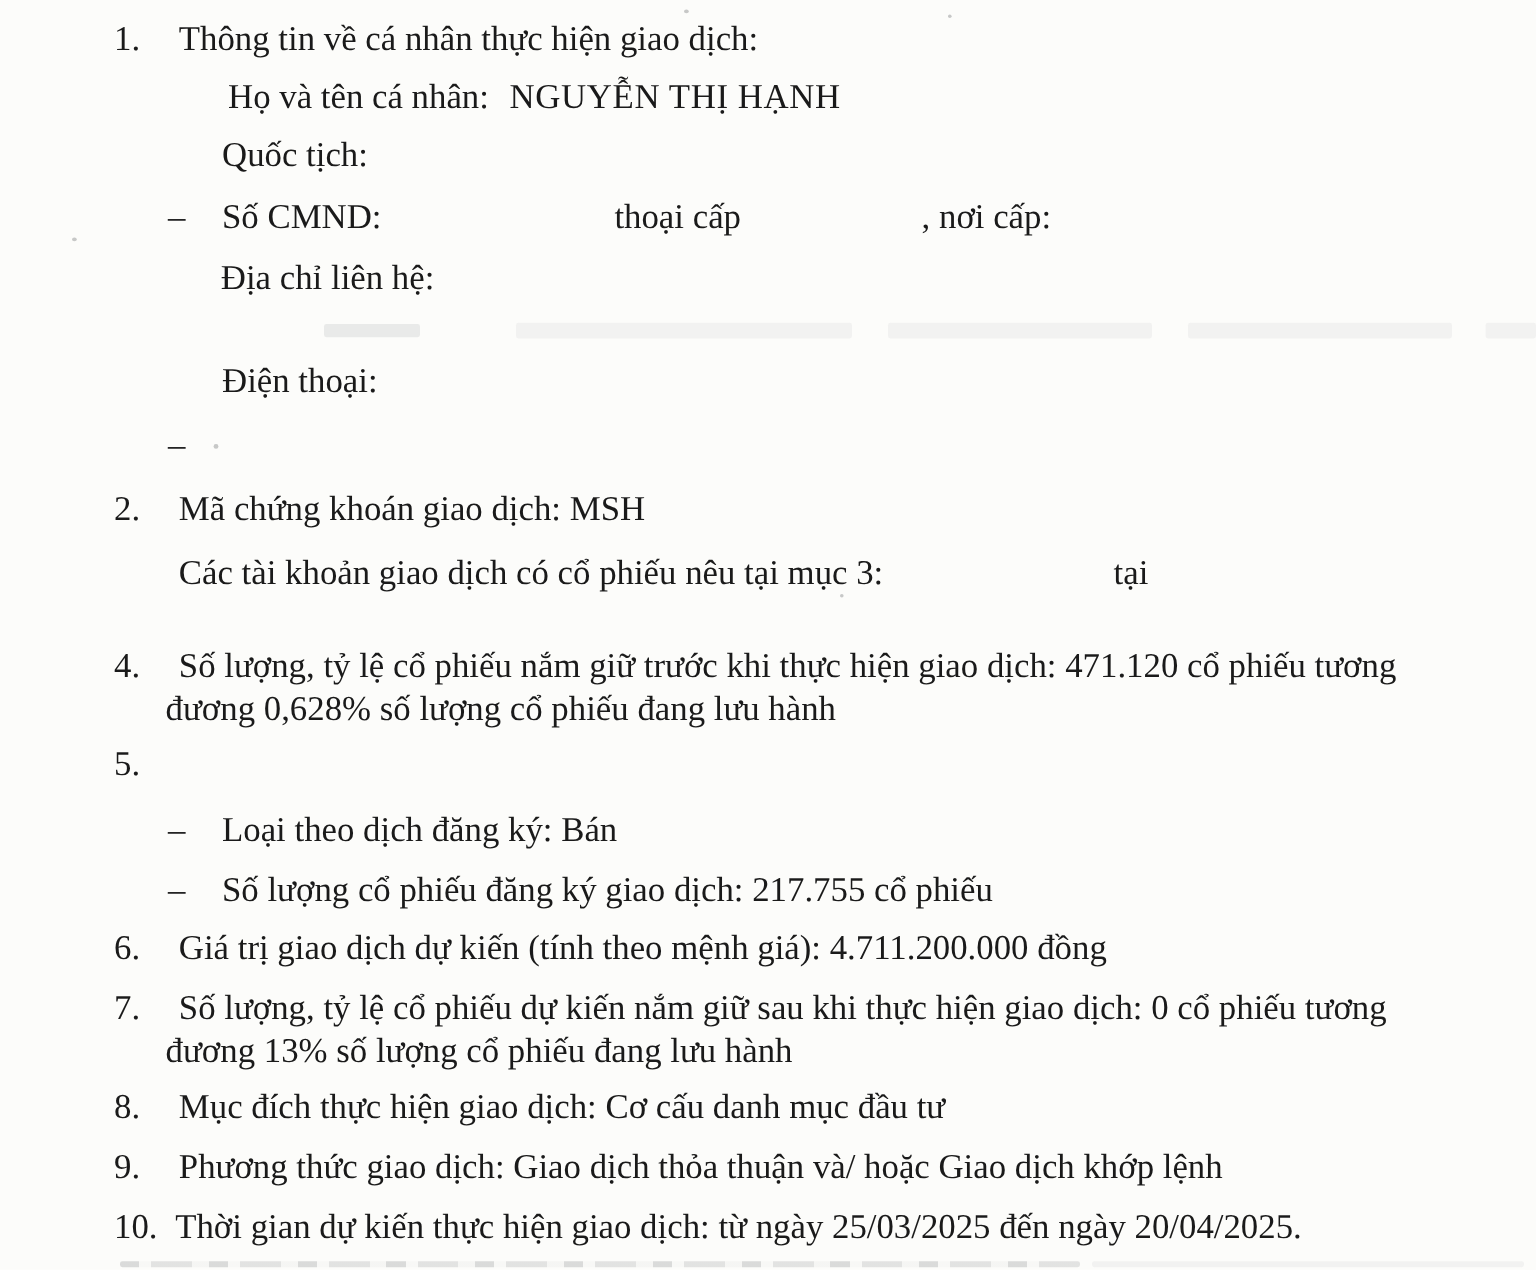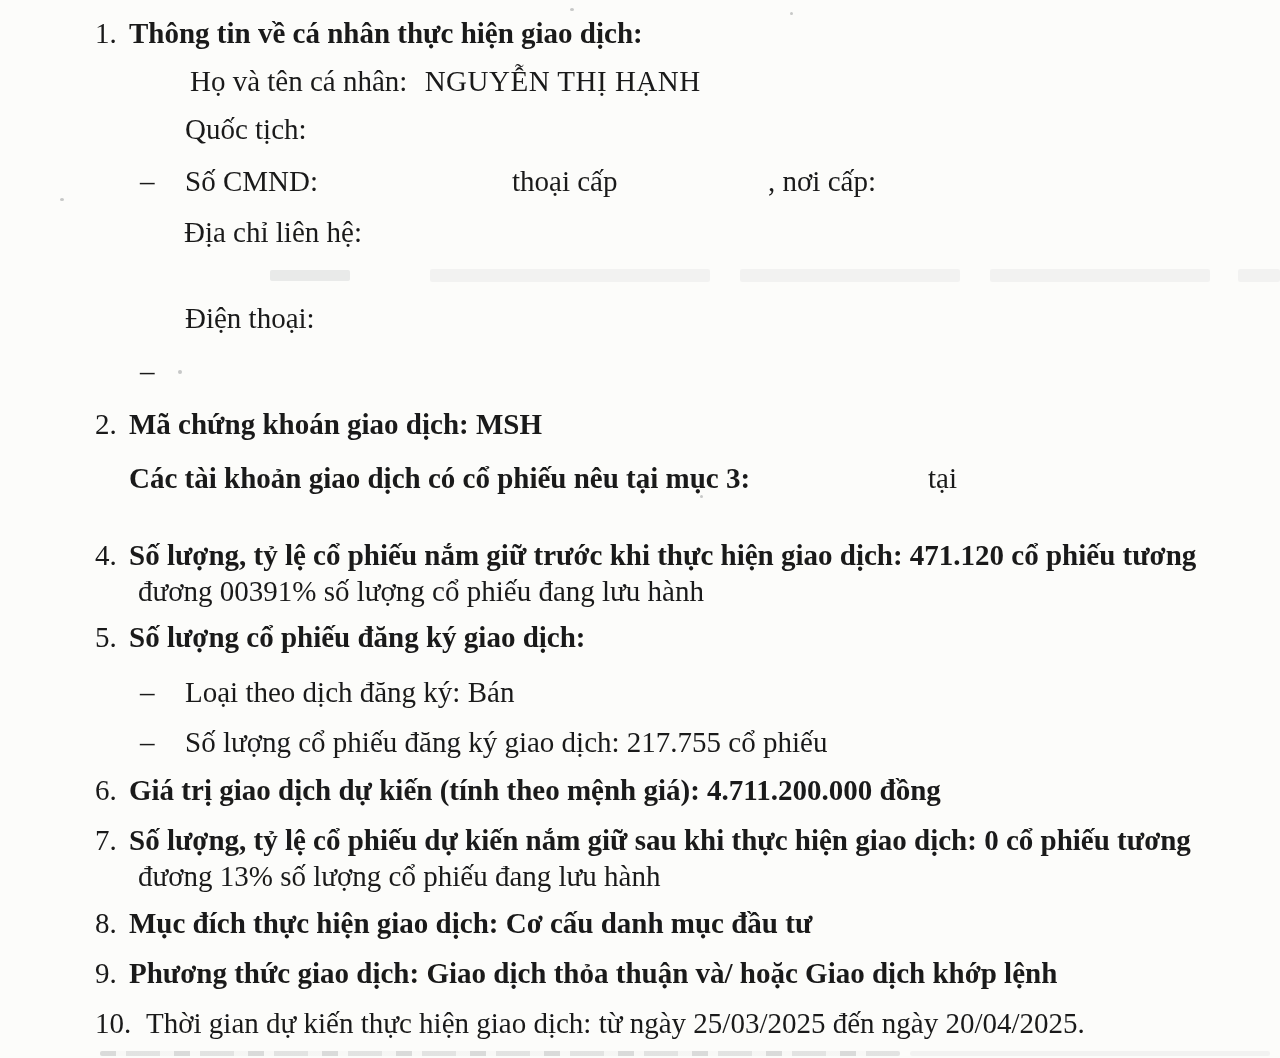--- a/index.html
+++ b/index.html
@@ -9,21 +9,21 @@
     font-family:"Liberation Serif", "DejaVu Serif", serif;
   }
   .paper{
     position:relative;width:1280px;height:1058px;overflow:hidden;
     background:#fcfcfa;color:#1a1a1a;
     font-size:29px;line-height:38px;
   }
   .line{position:absolute;left:0;width:1280px;height:40px;white-space:nowrap;}
   .line span{position:absolute;top:0;}
   .at-num{left:95px;}
-  .at-text{left:129px;font-weight:bold;}
+  .at-text{left:149px;}
   .at-dash{left:140px;}
   .at-sub{left:185px;}
   .name-value{letter-spacing:0.5px;}
   .smudge{position:absolute;border-radius:2px;background:rgba(70,80,85,0.055);}
   .smudge.darker{background:rgba(70,80,85,0.10);}
   .cutline{
     position:absolute;height:5px;border-radius:2px;
     background:repeating-linear-gradient(90deg,
       rgba(40,45,50,0.16) 0 16px, rgba(40,45,50,0.02) 16px 26px,
       rgba(40,45,50,0.12) 26px 60px, rgba(40,45,50,0.03) 60px 74px);
@@ -84,26 +84,25 @@
   <div class="line" style="top:459px">
     <span class="at-text">Các tài khoản giao dịch có cổ phiếu nêu tại mục 3:</span>
     <span style="left:928px">tại</span>
   </div>
 
   <div class="line" style="top:536px">
     <span class="at-num">4.</span>
     <span class="at-text">Số lượng, tỷ lệ cổ phiếu nắm giữ trước khi thực hiện giao dịch: 471.120 cổ phiếu tương</span>
   </div>
   <div class="line" style="top:572px">
-    <span style="left:138px">đương 00391% số lượng cổ phiếu đang lưu hành</span>
+    <span style="left:138px">đương 0,628% số lượng cổ phiếu đang lưu hành</span>
   </div>
 
   <div class="line" style="top:618px">
     <span class="at-num">5.</span>
-    <span class="at-text">Số lượng cổ phiếu đăng ký giao dịch:</span>
   </div>
 
   <div class="line" style="top:673px">
     <span class="at-dash">–</span>
     <span class="at-sub">Loại theo dịch đăng ký: Bán</span>
   </div>
 
   <div class="line" style="top:723px">
     <span class="at-dash">–</span>
     <span class="at-sub">Số lượng cổ phiếu đăng ký giao dịch: 217.755 cổ phiếu</span>

